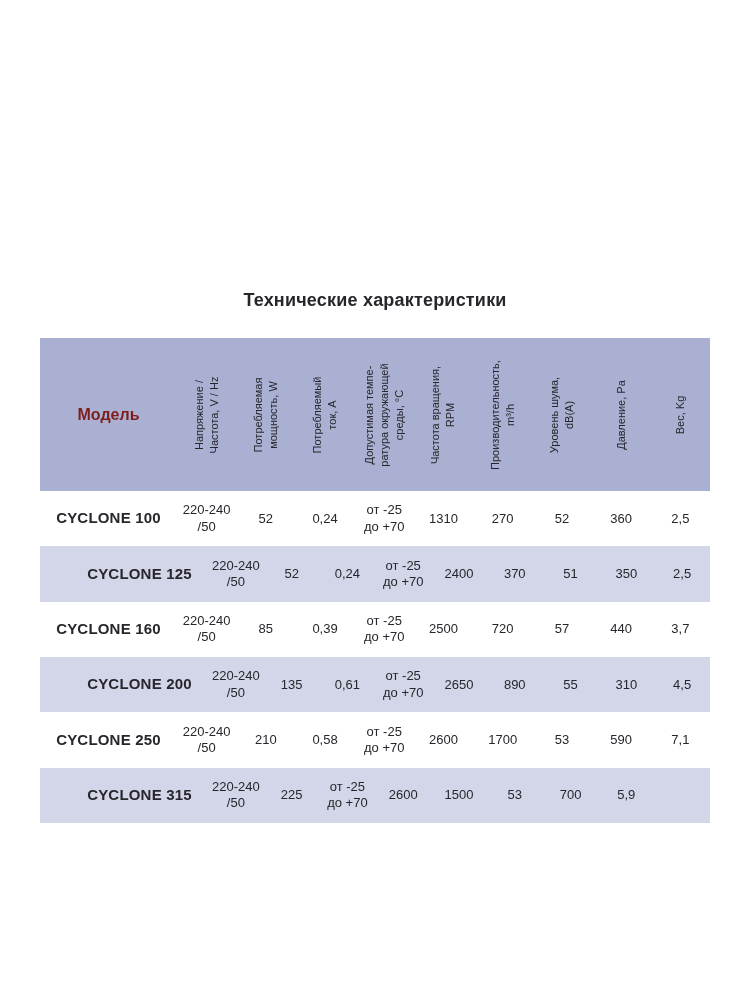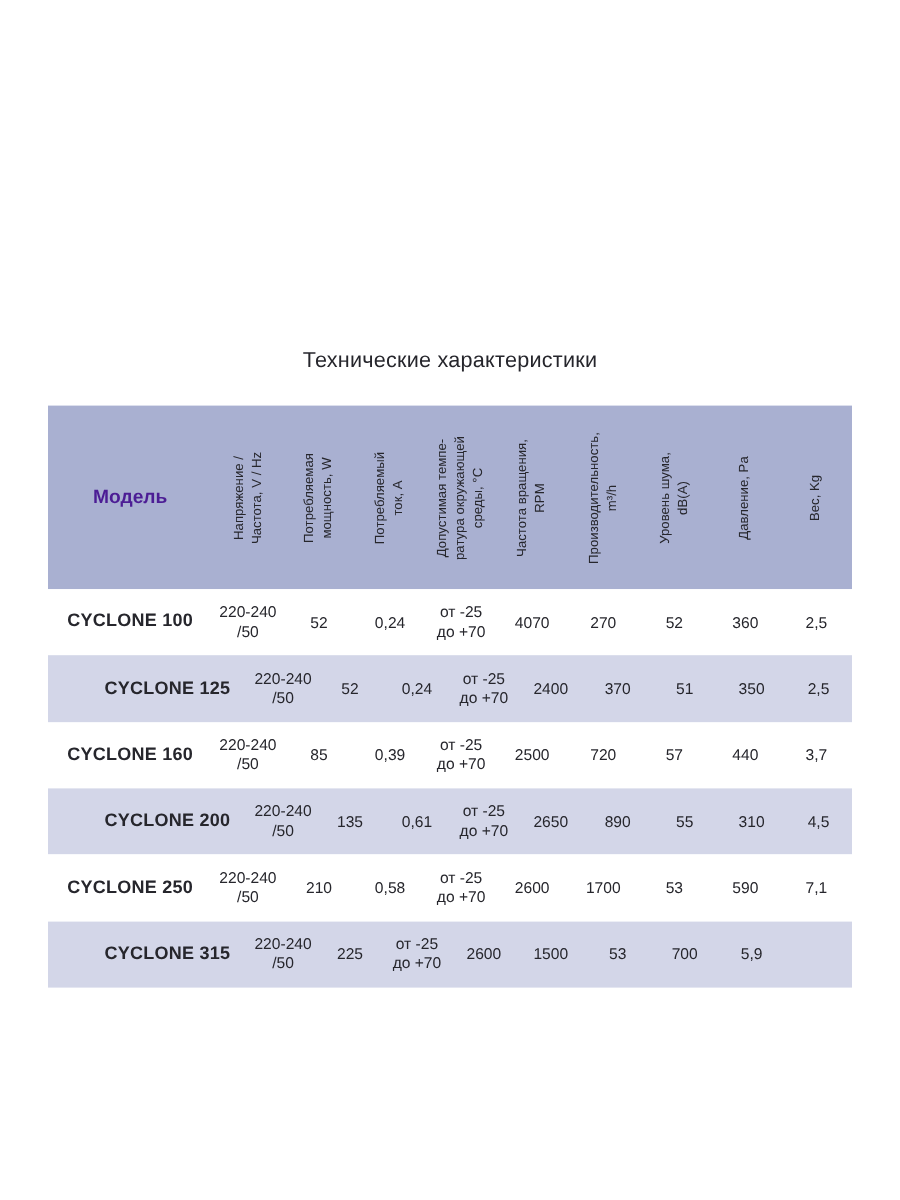--- a/index.html
+++ b/index.html
@@ -16,21 +16,21 @@
     color: #26262c;
     overflow: hidden;
   }
   .title {
     position: absolute;
     top: 290px;
     left: 0;
     width: 100%;
     text-align: center;
     font-size: 18px;
-    font-weight: normal;
+    font-weight: bold;
     letter-spacing: 0.2px;
     color: #26262c;
   }
   .spec-table {
     position: absolute;
     left: 40px;
     top: 338px;
     width: 670px;
   }
   .grid-row {
@@ -40,21 +40,21 @@
   .header-row {
     height: 153px;
     background: #a9b0d1;
   }
   .model-header-cell {
     display: flex;
     align-items: center;
     justify-content: center;
     font-size: 16px;
     font-weight: bold;
-    color: #4c1d95;
+    color: #7f1d1d;
   }
   .hcell {
     position: relative;
   }
   .hcell .rot {
     position: absolute;
     top: 50%;
     left: 50%;
     width: 150px;
     transform: translate(-50%, -50%) rotate(-90deg);
@@ -137,21 +137,21 @@
     </div>
 
     <div class="grid-row data-row">
       <div class="cell model-cell">CYCLONE 100</div>
       <div class="cell">220-240
 /50</div>
       <div class="cell">52</div>
       <div class="cell">0,24</div>
       <div class="cell">от -25
 до +70</div>
-      <div class="cell">4070</div>
+      <div class="cell">1310</div>
       <div class="cell">270</div>
       <div class="cell">52</div>
       <div class="cell">360</div>
       <div class="cell">2,5</div>
     </div>
 
     <div class="grid-row data-row striped">
       <div class="cell model-cell">CYCLONE 125</div>
       <div class="cell">220-240
 /50</div>

